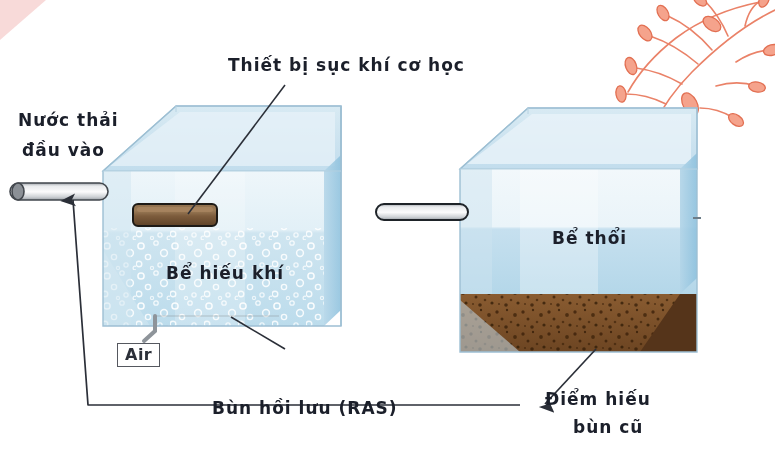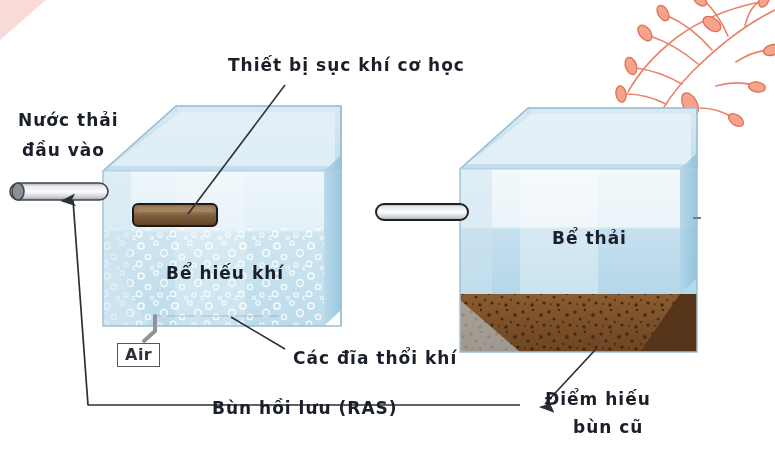--- a/index.html
+++ b/index.html
@@ -253,23 +253,22 @@
     <path d="M596,349 L545,404" stroke="#2b2f38" stroke-width="1.7" fill="none" marker-end="url(#arrEnd)"></path>
   </svg>
 
   <div class="lbl big" style="left:228px;top:55px;">Thiết bị sục khí cơ học</div>
 
   <div class="lbl big" style="left:18px;top:110px;">Nước thải</div>
   <div class="lbl big" style="left:22px;top:140px;">đầu vào</div>
 
   <div class="lbl big" style="left:166px;top:263px;">Bể hiếu khí</div>
 
-  <div class="lbl big" style="left:552px;top:228px;">Bể thải</div>
-
-  <div class="lbl big" style="left:293px;top:348px;">Các đĩa thổi khí</div>
+  <div class="lbl big" style="left:552px;top:228px;">Bể thổi</div>
+
 
   <div class="air-box" style="left:117px;top:343px;">Air</div>
 
   <div class="lbl big" style="left:212px;top:398px;">Bùn hồi lưu (RAS)</div>
 
   <div class="lbl big" style="left:545px;top:389px;">Điểm hiếu</div>
   <div class="lbl big" style="left:573px;top:417px;">bùn cũ</div>
 
 </div>
 

